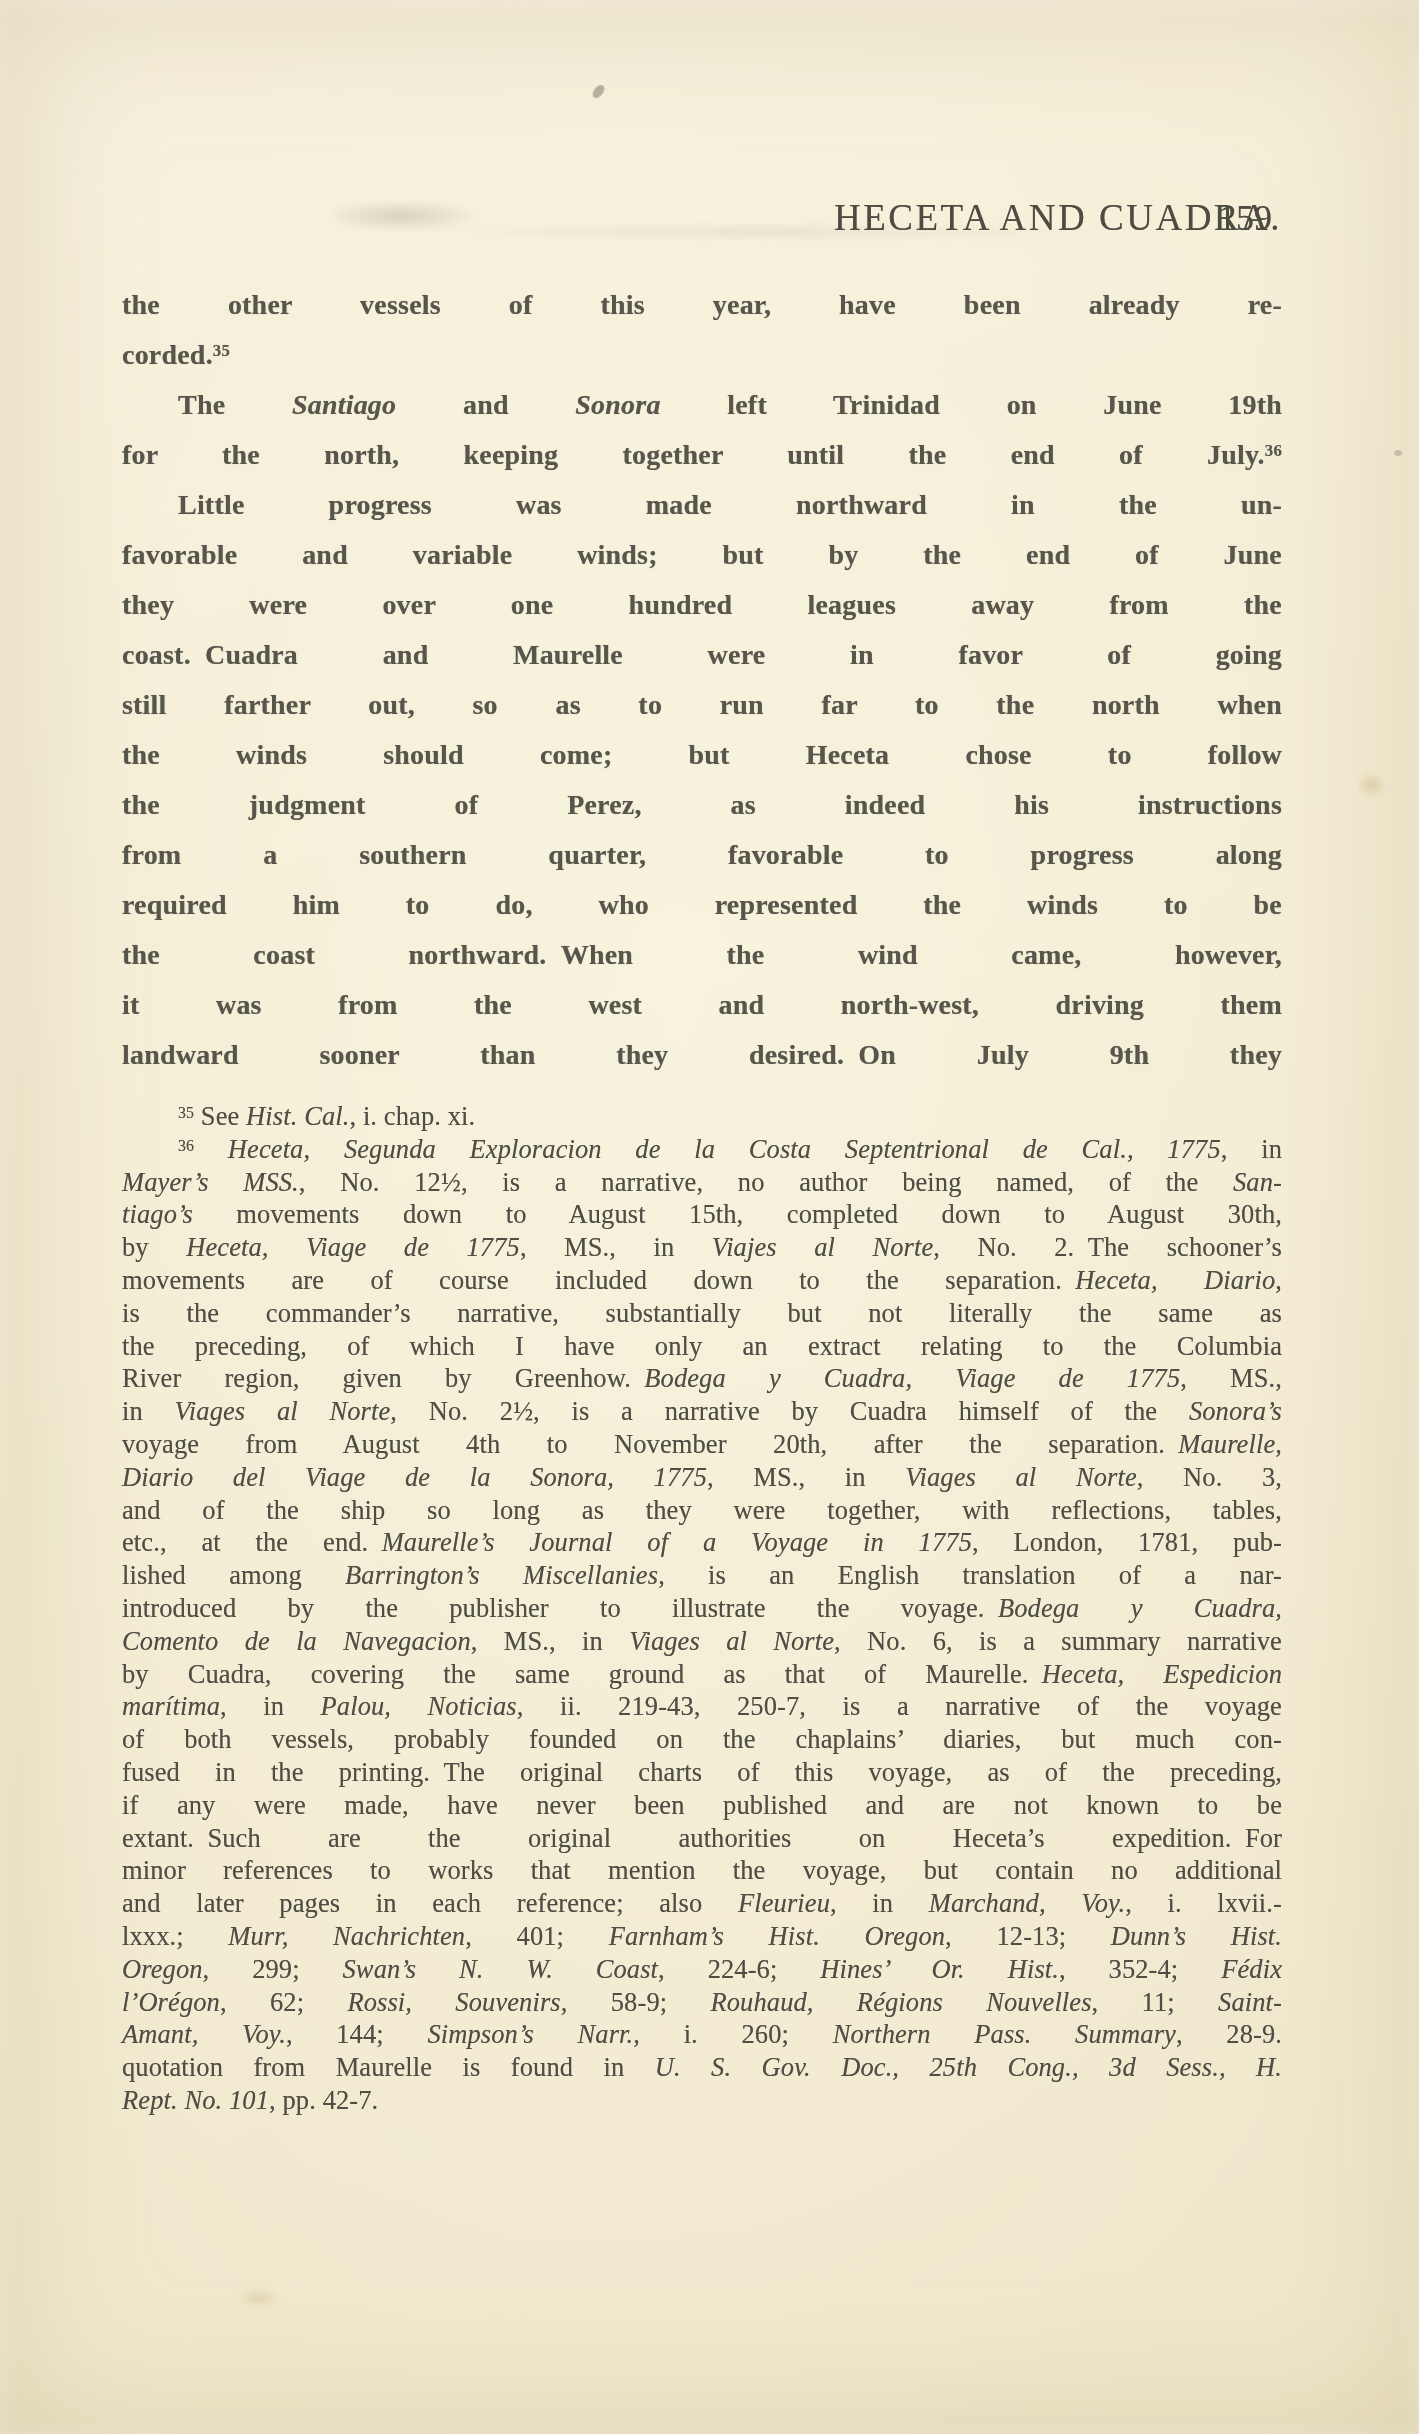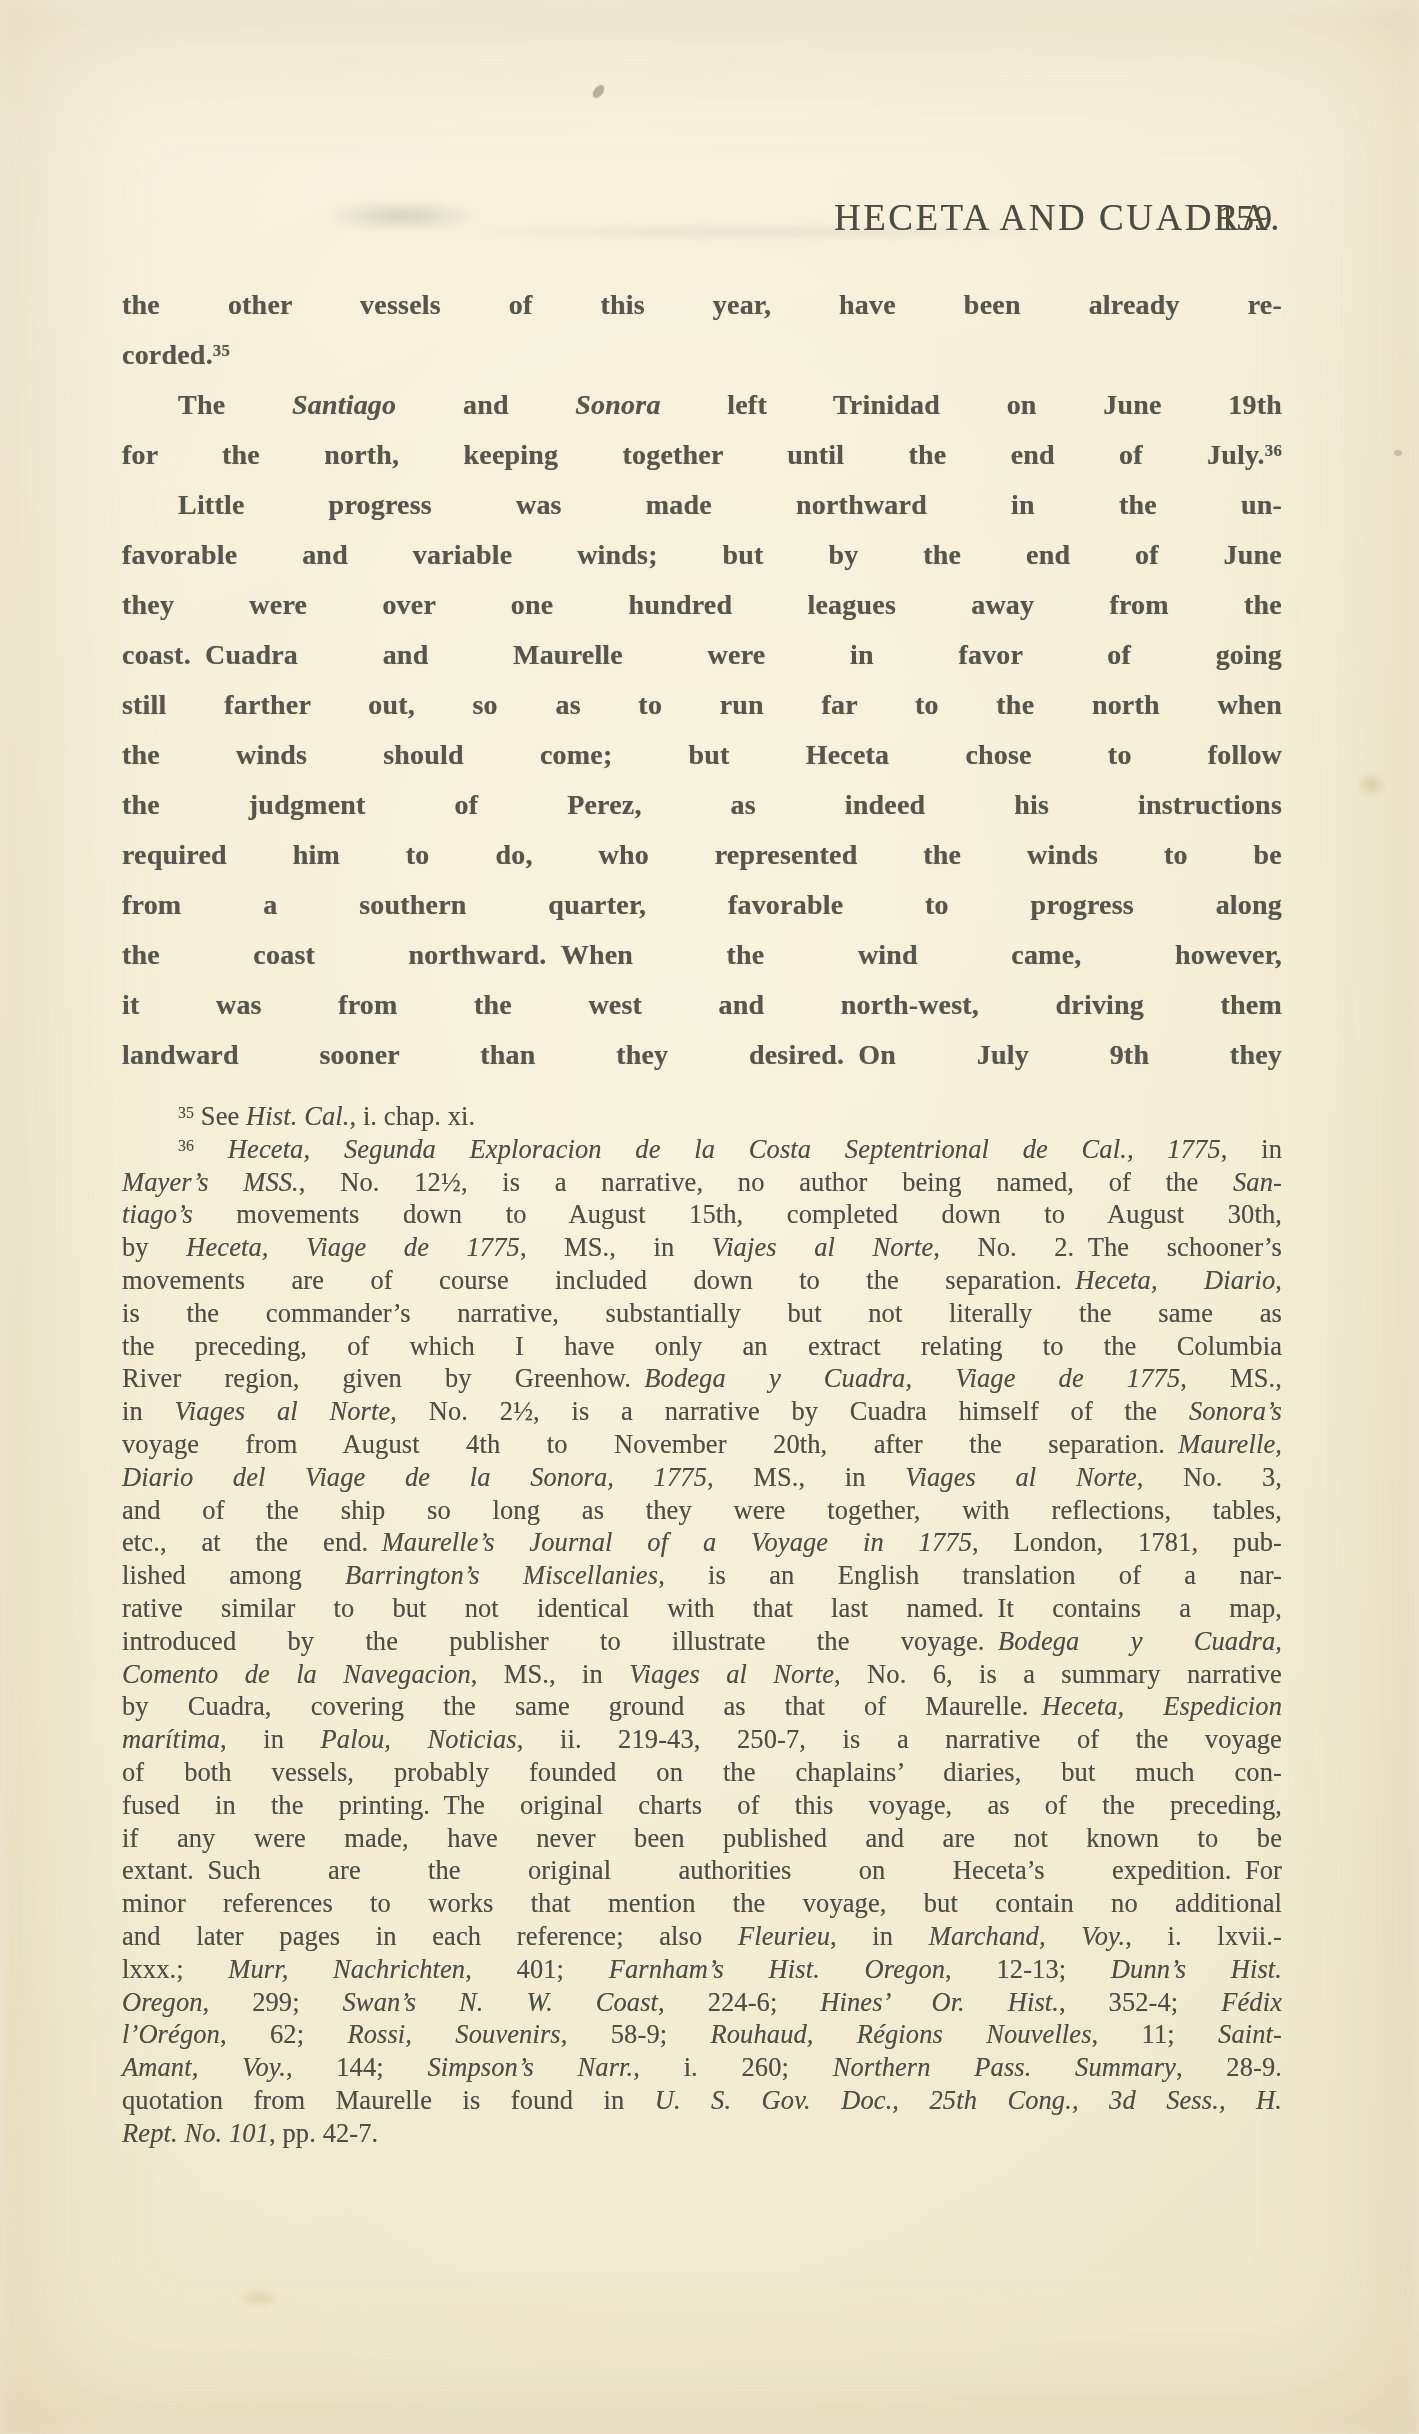--- a/index.html
+++ b/index.html
@@ -71,22 +71,22 @@
       <div class="line no-just"><span>corded.</span><span class="sup">35</span></div>
       <div class="line indent"><span>The </span><span class="it">Santiago</span><span> and </span><span class="it">Sonora</span><span> left Trinidad on June 19th</span></div>
       <div class="line"><span>for the north, keeping together until the end of July.</span><span class="sup">36</span></div>
       <div class="line indent"><span>Little progress was made northward in the un-</span></div>
       <div class="line"><span>favorable and variable winds; but by the end of June</span></div>
       <div class="line"><span>they were over one hundred leagues away from the</span></div>
       <div class="line"><span>coast. Cuadra and Maurelle were in favor of going</span></div>
       <div class="line"><span>still farther out, so as to run far to the north when</span></div>
       <div class="line"><span>the winds should come; but Heceta chose to follow</span></div>
       <div class="line"><span>the judgment of Perez, as indeed his instructions</span></div>
+      <div class="line"><span>from a southern quarter, favorable to progress along</span></div>
       <div class="line"><span>required him to do, who represented the winds to be</span></div>
-      <div class="line"><span>from a southern quarter, favorable to progress along</span></div>
       <div class="line"><span>the coast northward. When the wind came, however,</span></div>
       <div class="line"><span>it was from the west and north-west, driving them</span></div>
       <div class="line"><span>landward sooner than they desired. On July 9th they</span></div>
     </main>
 
   <section class="footnotes" id="footnote-lines">
       <div class="line indent no-just"><span class="sup">35</span><span> See </span><span class="it">Hist. Cal.</span><span>, i. chap. xi.</span></div>
       <div class="line indent"><span class="sup">36</span><span> </span><span class="it">Heceta, Segunda Exploracion de la Costa Septentrional de Cal., 1775</span><span>, in</span></div>
       <div class="line"><span class="it">Mayer’s MSS.</span><span>, No. 12½, is a narrative, no author being named, of the </span><span class="it">San-</span></div>
       <div class="line"><span class="it">tiago’s</span><span> movements down to August 15th, completed down to August 30th,</span></div>
@@ -94,21 +94,20 @@
       <div class="line"><span>movements are of course included down to the separation. </span><span class="it">Heceta, Diario</span><span>,</span></div>
       <div class="line"><span>is the commander’s narrative, substantially but not literally the same as</span></div>
       <div class="line"><span>the preceding, of which I have only an extract relating to the Columbia</span></div>
       <div class="line"><span>River region, given by Greenhow. </span><span class="it">Bodega y Cuadra, Viage de 1775</span><span>, MS.,</span></div>
       <div class="line"><span>in </span><span class="it">Viages al Norte</span><span>, No. 2½, is a narrative by Cuadra himself of the </span><span class="it">Sonora’s</span></div>
       <div class="line"><span>voyage from August 4th to November 20th, after the separation. </span><span class="it">Maurelle,</span></div>
       <div class="line"><span class="it">Diario del Viage de la Sonora, 1775</span><span>, MS., in </span><span class="it">Viages al Norte</span><span>, No. 3,</span></div>
       <div class="line"><span>and of the ship so long as they were together, with reflections, tables,</span></div>
       <div class="line"><span>etc., at the end. </span><span class="it">Maurelle’s Journal of a Voyage in 1775</span><span>, London, 1781, pub-</span></div>
       <div class="line"><span>lished among </span><span class="it">Barrington’s Miscellanies</span><span>, is an English translation of a nar-</span></div>
-      <div class="line"><span>rative similar to but not identical with that last named. It contains a map,</span></div>
       <div class="line"><span>introduced by the publisher to illustrate the voyage. </span><span class="it">Bodega y Cuadra,</span></div>
       <div class="line"><span class="it">Comento de la Navegacion</span><span>, MS., in </span><span class="it">Viages al Norte</span><span>, No. 6, is a summary narrative</span></div>
       <div class="line"><span>by Cuadra, covering the same ground as that of Maurelle. </span><span class="it">Heceta, Espedicion</span></div>
       <div class="line"><span class="it">marítima</span><span>, in </span><span class="it">Palou, Noticias</span><span>, ii. 219-43, 250-7, is a narrative of the voyage</span></div>
       <div class="line"><span>of both vessels, probably founded on the chaplains’ diaries, but much con-</span></div>
       <div class="line"><span>fused in the printing. The original charts of this voyage, as of the preceding,</span></div>
       <div class="line"><span>if any were made, have never been published and are not known to be</span></div>
       <div class="line"><span>extant. Such are the original authorities on Heceta’s expedition. For</span></div>
       <div class="line"><span>minor references to works that mention the voyage, but contain no additional</span></div>
       <div class="line"><span>and later pages in each reference; also </span><span class="it">Fleurieu</span><span>, in </span><span class="it">Marchand, Voy.</span><span>, i. lxvii.-</span></div>

